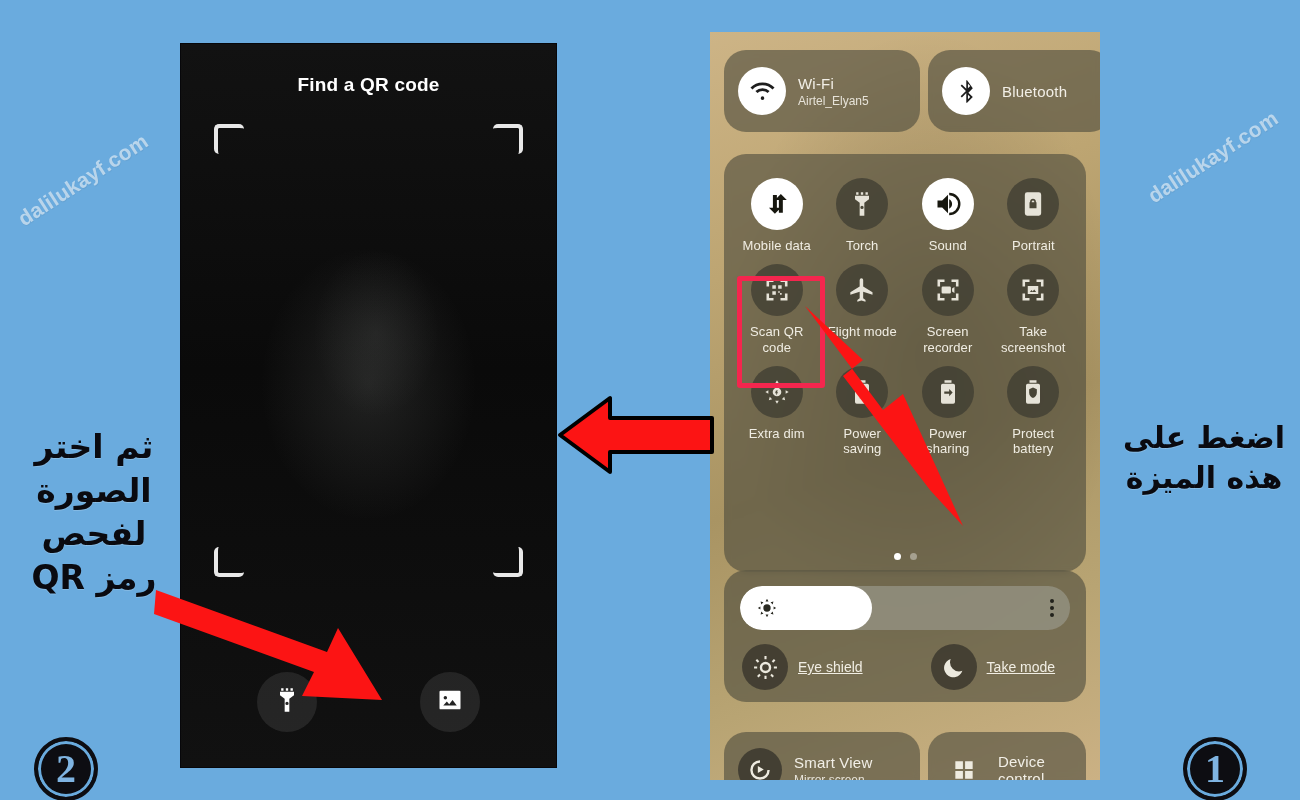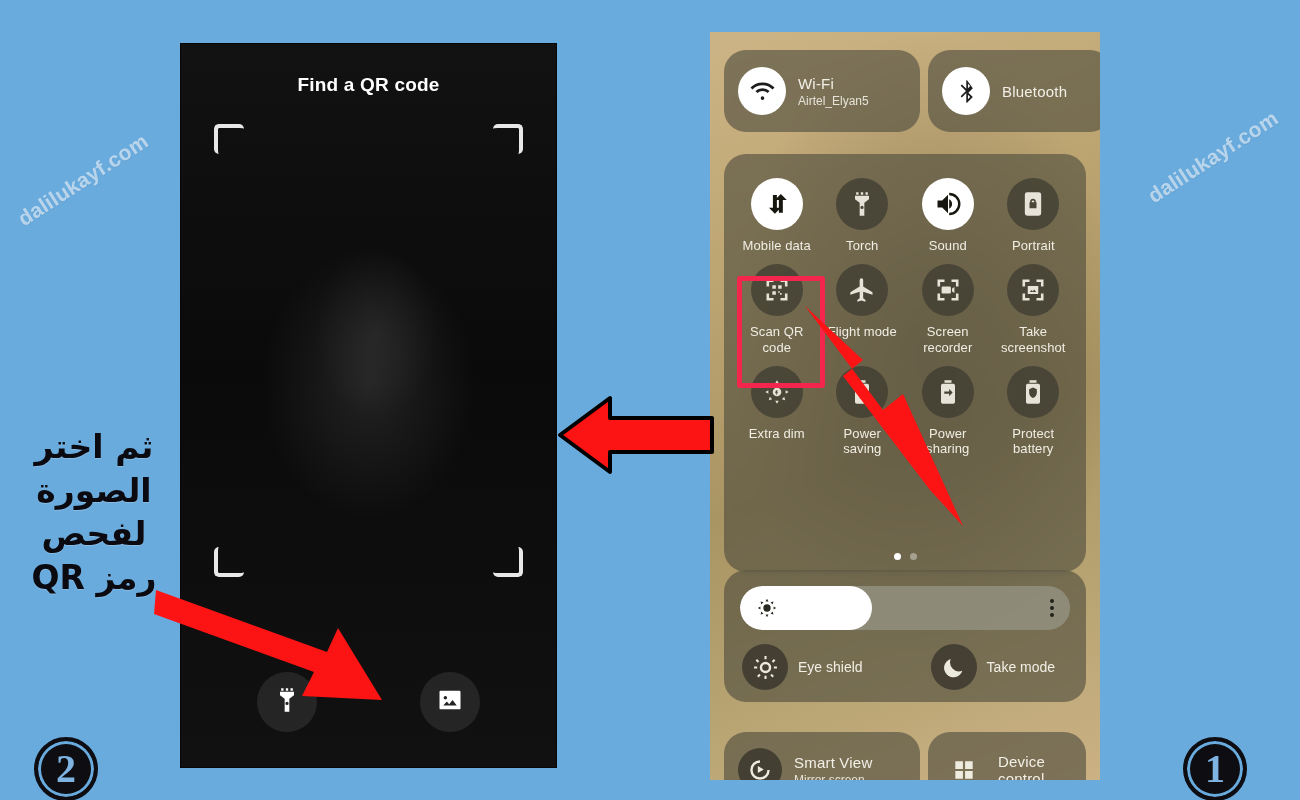--- a/index.html
+++ b/index.html
@@ -189,21 +189,21 @@
   .mode-row { position: absolute; left: 0; right: 0; bottom: 12px; display: flex; align-items: center; }
   .mode-item { display: flex; align-items: center; }
   #mode-eye  { margin-left: 18px; }
   #mode-dark { margin-left: 68px; }
   .mode-ico {
     width: 46px; height: 46px; border-radius: 50%;
     background: rgba(52,50,42,0.75);
     display: flex; align-items: center; justify-content: center;
   }
   .mode-ico svg { width: 25px; height: 25px; fill: #ece9de; }
-  .mode-label { color: #f1eee4; font-size: 14px; margin-left: 10px; white-space: nowrap; }
+  .mode-label { color: #f1eee4; font-size: 14px; margin-left: 10px; white-space: nowrap; text-decoration: underline; }
 
   #card-smartview { left: 14px;  top: 700px; width: 196px; height: 76px; }
   #card-devctrl   { left: 218px; top: 700px; width: 158px; height: 76px; }
   .bottom-ico {
     width: 44px; height: 44px; border-radius: 50%;
     background: rgba(52,50,42,0.78);
     display: flex; align-items: center; justify-content: center; flex: 0 0 auto;
   }
   .bottom-ico svg { width: 26px; height: 26px; fill: #eeebe0; }
   #devctrl-ico { background: transparent; }
@@ -460,17 +460,18 @@
 
   <svg class="annot" id="arrow-to-qr" viewBox="0 0 220 232">
     <path d="M10 8 L68 62 L48 78 L135 192 L168 228 L108 96 L88 112 Z" fill="#fc1414"></path>
   </svg>
 
   <svg class="annot" id="arrow-to-gallery" viewBox="0 0 300 148">
     <path d="M4 18 L175 80 L186 56 L230 128 L150 124 L162 100 L2 42 Z" fill="#fc1414"></path>
   </svg>
 
   <div class="arabic" id="caption-left">ثم اختر الصورة لفحص رمز QR</div>
+  <div class="arabic" id="caption-right">اضغط على هذه الميزة</div>
 
   <div class="step-circle" id="step-2">2</div>
   <div class="step-circle" id="step-1">1</div>
 
 </div>
 
 </body></html>

